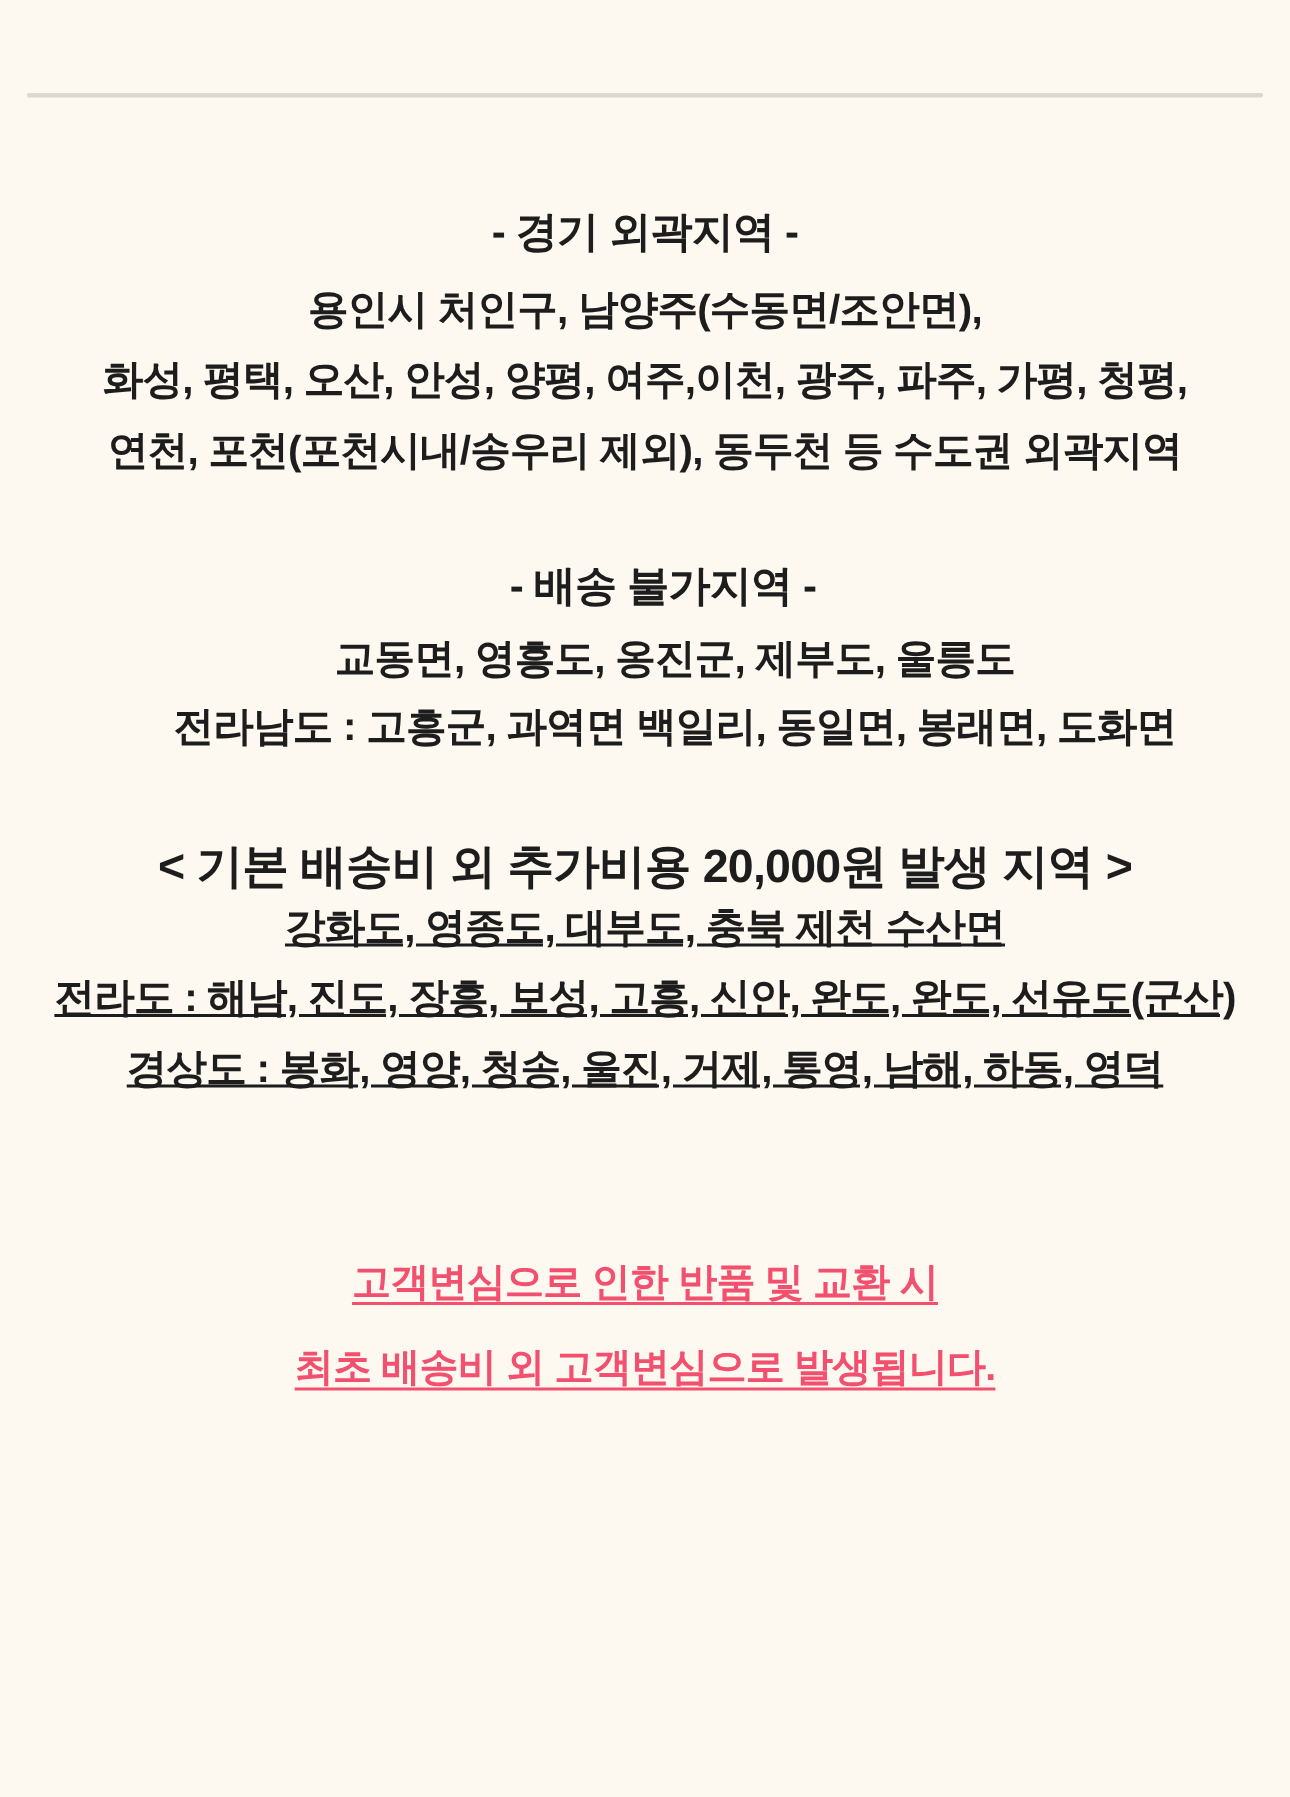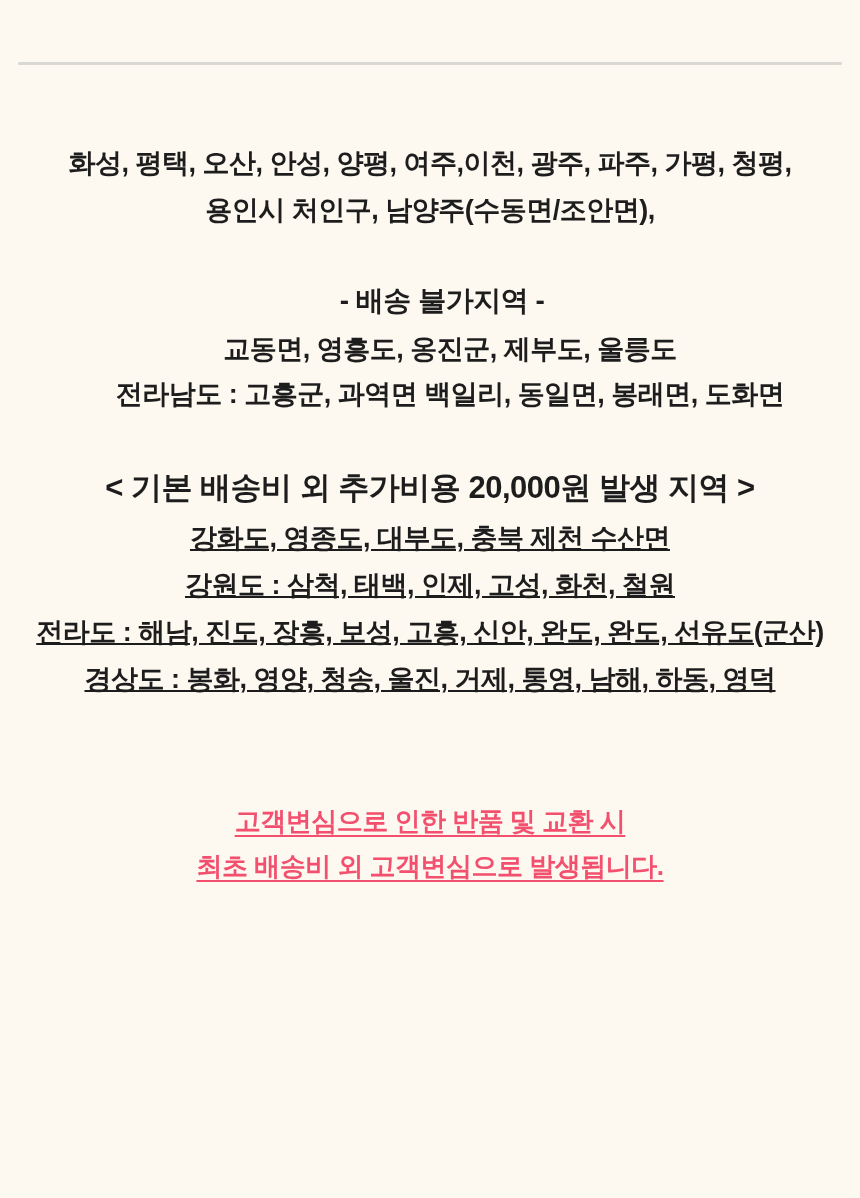--- a/index.html
+++ b/index.html
@@ -30,56 +30,57 @@
     font-size: 27px;
     font-weight: 700;
   }
   .sec1 { margin-top: 75px; }
   .sec1 h2 { margin-bottom: 13px; }
   .sec1 p.line { line-height: 47px; }
   .sec2 { margin-top: 52px; }
   .sec2 h2 { margin-bottom: 11px; padding-left: 24px; }
   .sec2 p.line { line-height: 45px; margin-left: 40px; }
   .sec3 { margin-top: 54px; }
-  .sec3 h2 { font-size: 31px; line-height: 34px; margin-bottom: 10px; }
+  .sec3 h2 { font-size: 31px; line-height: 34px; }
   .sec3 p.line { line-height: 47px; text-decoration: underline; }
   .notice { margin-top: 98px; text-align: center; letter-spacing: -0.5px; }
   .notice p {
-    margin: 4px;
+    margin: 16px;
     font-size: 26px;
     line-height: 41px;
     font-weight: 700;
     color: #F2506E;
     text-decoration: underline;
     text-decoration-thickness: 2px;
     text-underline-offset: 5px;
   }
 </style>
 </head>
 <body>
 
 <main>
 
   <div class="divider"></div>
 
   <section class="sec sec1">
+    <h2>- 경기 외곽지역 -</h2>
+    <p class="line">용인시 처인구, 남양주(수동면/조안면),</p>
     <p class="line">화성, 평택, 오산, 안성, 양평, 여주,이천, 광주, 파주, 가평, 청평,</p>
-    <p class="line">용인시 처인구, 남양주(수동면/조안면),</p>
+    <p class="line">연천, 포천(포천시내/송우리 제외), 동두천 등 수도권 외곽지역</p>
   </section>
 
   <section class="sec sec2">
     <h2>- 배송 불가지역 -</h2>
     <p class="line">교동면, 영흥도, 옹진군, 제부도, 울릉도</p>
     <p class="line">전라남도 : 고흥군, 과역면 백일리, 동일면, 봉래면, 도화면</p>
   </section>
 
   <section class="sec sec3">
     <h2>&lt; 기본 배송비 외 추가비용 20,000원 발생 지역 &gt;</h2>
     <p class="line">강화도, 영종도, 대부도, 충북 제천 수산면</p>
-    <p class="line">강원도 : 삼척, 태백, 인제, 고성, 화천, 철원</p>
     <p class="line">전라도 : 해남, 진도, 장흥, 보성, 고흥, 신안, 완도, 완도, 선유도(군산)</p>
     <p class="line">경상도 : 봉화, 영양, 청송, 울진, 거제, 통영, 남해, 하동, 영덕</p>
   </section>
 
   <section class="notice">
     <p>고객변심으로 인한 반품 및 교환 시</p>
     <p>최초 배송비 외 고객변심으로 발생됩니다.</p>
   </section>
 
 </main>

